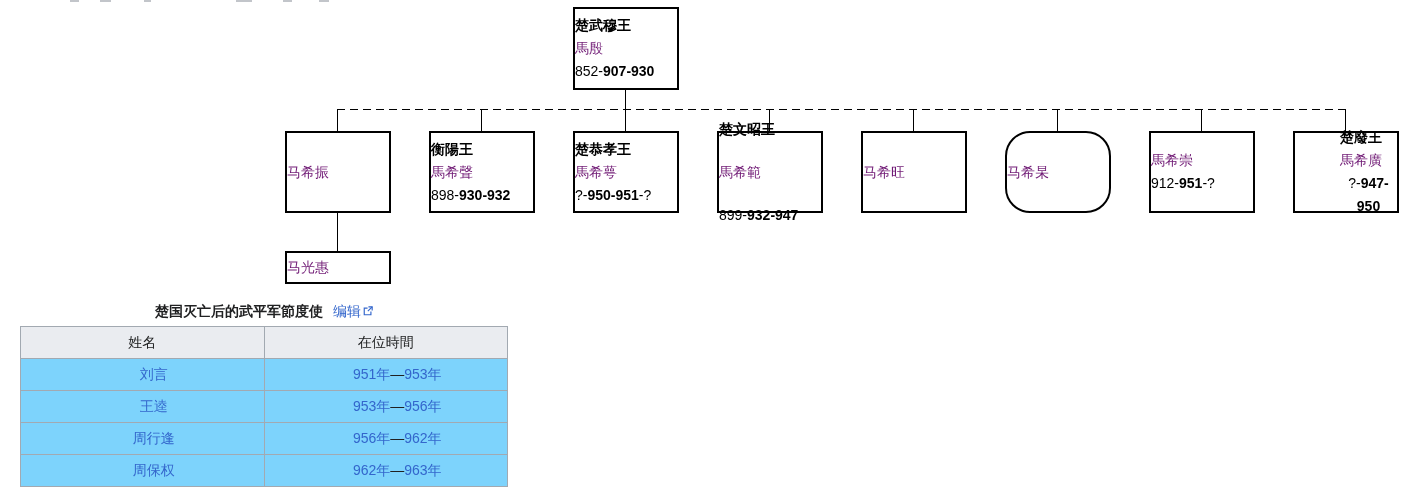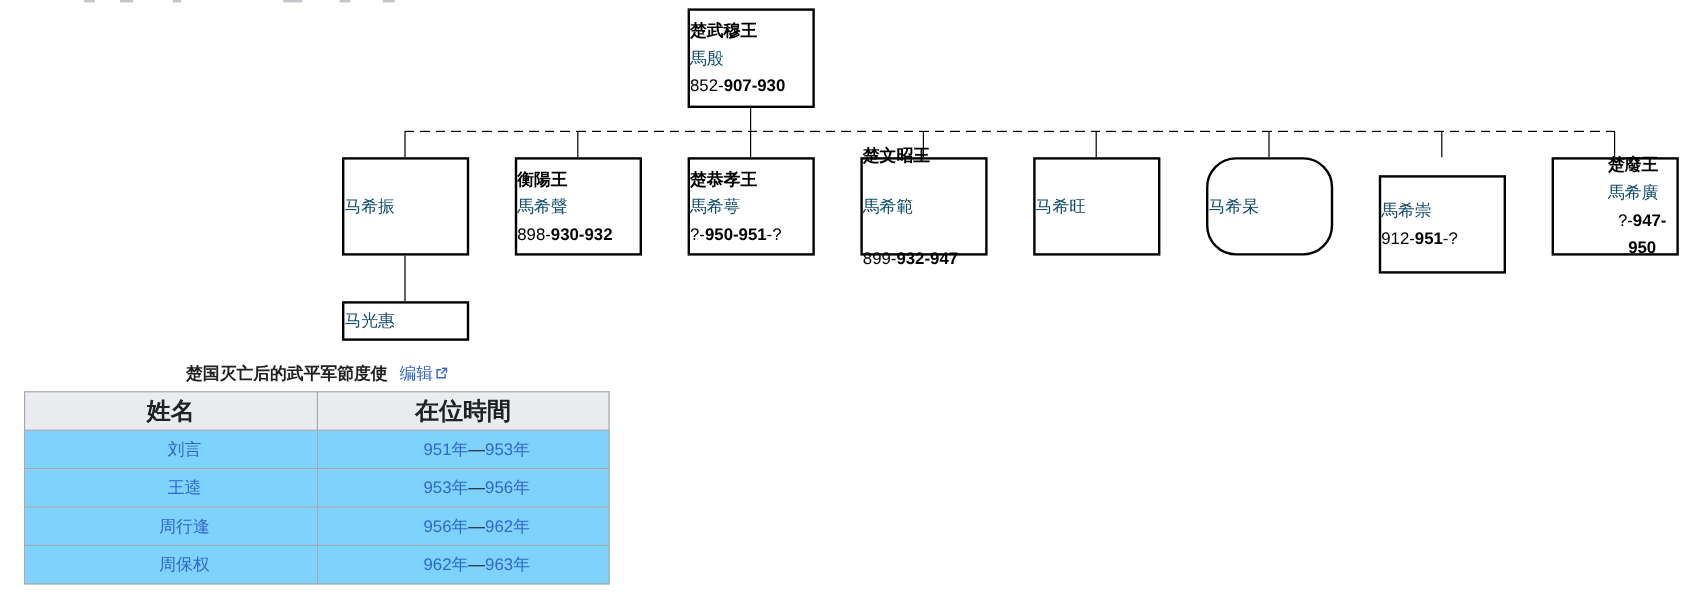--- a/index.html
+++ b/index.html
@@ -11,40 +11,40 @@
   .top-artifact{position:absolute;top:0;left:0;height:2px;width:100%;}
   .top-artifact i{position:absolute;top:0;height:2px;background:#a8adb3;opacity:.7;display:block;}
 
   
   .tree-box{
     position:absolute;box-sizing:border-box;border:2px solid #000;background:#fff;
     display:flex;flex-direction:column;align-items:flex-start;justify-content:center;
     text-align:center;line-height:23px;
   }
   .box-title{font-weight:bold;color:#000;}
-  .box-name{color:#0c4a6e;text-decoration:none;cursor:pointer;}
+  .box-name{color:#701a75;text-decoration:none;cursor:pointer;}
   .box-years{color:#000;}
   .box-years b{font-weight:bold;}
   .vline{position:absolute;width:1px;background:#000;}
   .hdash{position:absolute;height:1px;background:repeating-linear-gradient(90deg,#000 0 8px,transparent 8px 13px);}
 
   
   .tbl-caption{
     position:absolute;left:20px;top:301px;width:488px;text-align:center;line-height:20px;
   }
   .tbl-caption .cap-text{font-weight:bold;color:#202122;}
   .cap-edit{color:#3366cc;text-decoration:none;cursor:pointer;margin-left:6px;}
   .ext-icon{vertical-align:baseline;margin-left:2px;}
   table.wikitable{
     position:absolute;left:20px;top:326px;width:488px;border-collapse:collapse;
     background:#f8f9fa;border:1px solid #a2a9b1;
   }
   table.wikitable th{
-    background:#eaecf0;border:1px solid #a2a9b1;font-weight:bold;color:#202122;
-    height:29px;text-align:center;font-size:20px;
+    background:#eaecf0;border:1px solid #a2a9b1;font-weight:normal;color:#202122;
+    height:29px;text-align:center;font-size:14px;
   }
   table.wikitable td{
     border:1px solid #a2a9b1;height:29px;text-align:center;font-size:14px;background:#7dd3fc;padding-left:24px;
   }
   table.wikitable a{color:#3366cc;text-decoration:none;cursor:pointer;}
   .dash-sep{color:#202122;}
 </style>
 </head>
 <body>
 
@@ -91,21 +91,21 @@
       </div>
       <div class="vline" style="left: 913px; top: 110px; height: 21px;"></div>
       <div class="tree-box" style="left: 861px; top: 131px; width: 106px; height: 82px;">
         <a class="box-name">马希旺</a>
       </div>
       <div class="vline" style="left: 1057px; top: 110px; height: 21px;"></div>
       <div class="tree-box" style="left: 1005px; top: 131px; width: 106px; height: 82px; border-radius: 25px;">
         <a class="box-name">马希杲</a>
       </div>
       <div class="vline" style="left: 1201px; top: 110px; height: 21px;"></div>
-      <div class="tree-box" style="left: 1149px; top: 131px; width: 106px; height: 82px; margin-top: 15px;">
+      <div class="tree-box" style="left: 1149px; top: 131px; width: 106px; height: 82px;">
         <a class="box-name">馬希崇</a>
         <div class="box-years"><span>912-</span><b>951</b><span>-?</span></div>
       </div>
       <div class="vline" style="left: 1345px; top: 110px; height: 21px;"></div>
       <div class="tree-box" style="left: 1293px; top: 131px; width: 106px; height: 82px; padding-left: 45px;">
         <div class="box-title">楚廢王</div>
         <a class="box-name">馬希廣</a>
         <div class="box-years"><span>?-</span><b>947-950</b><span></span></div>
       </div>
       <div class="vline" style="left: 337px; top: 213px; height: 38px;"></div>

